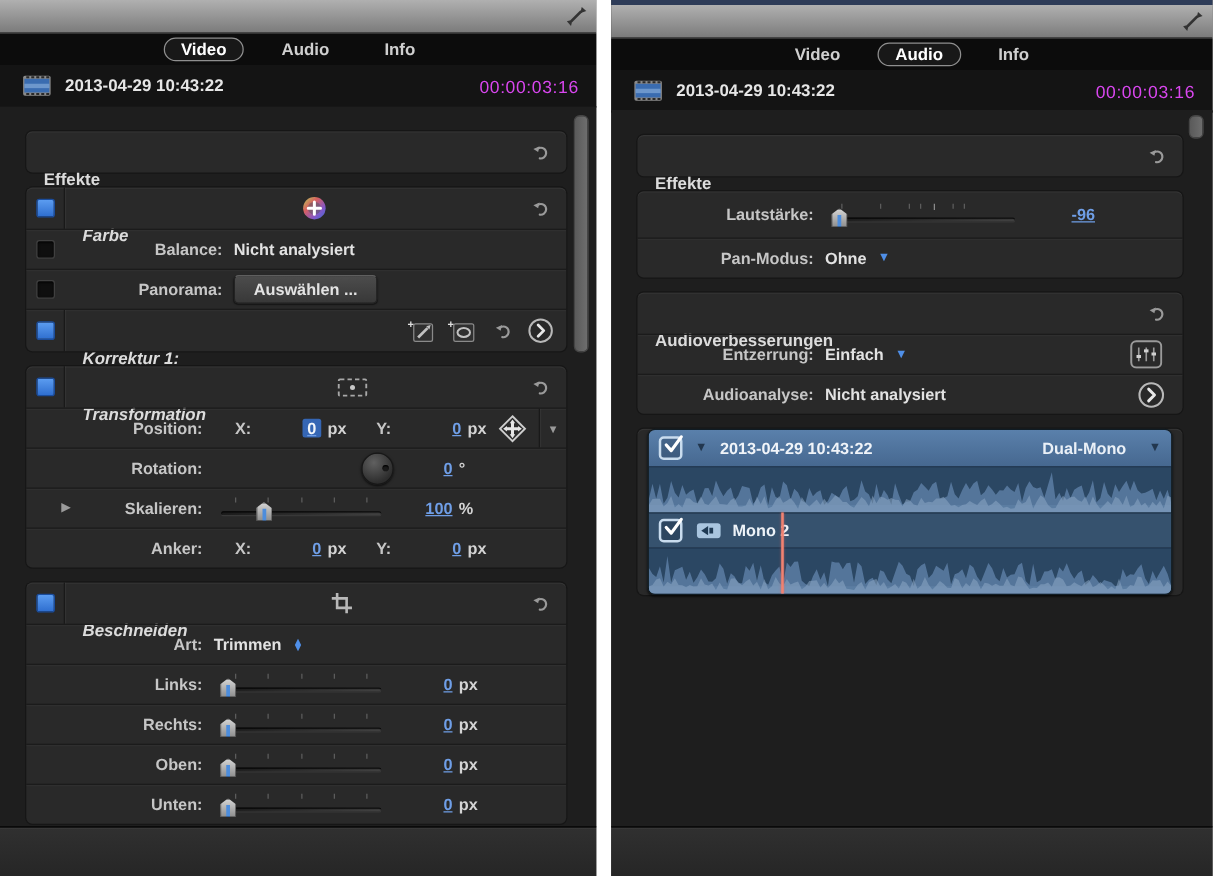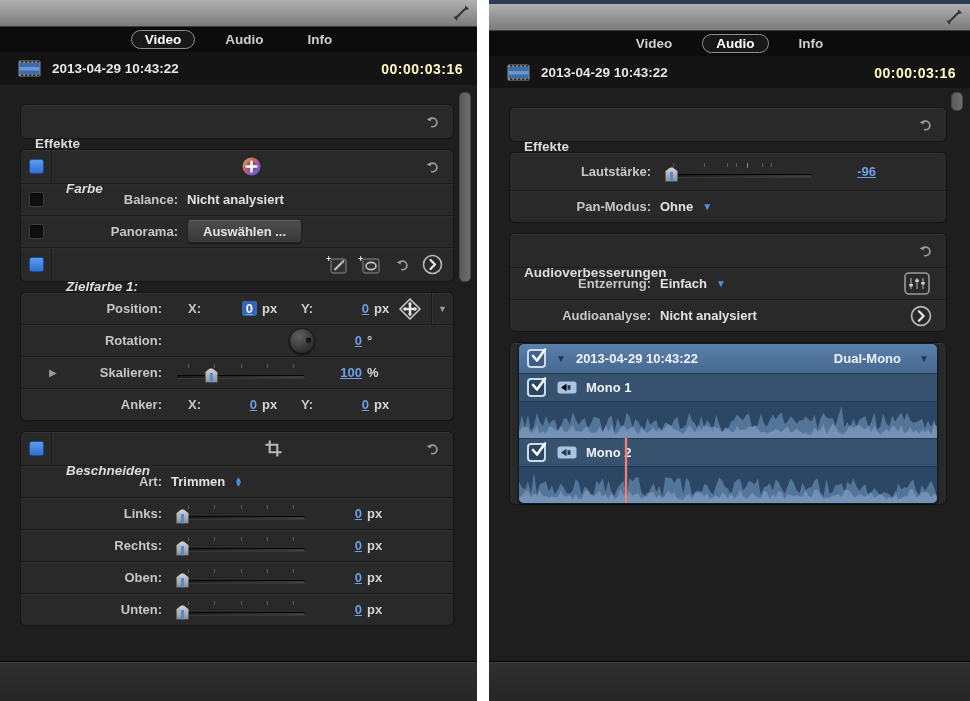--- a/index.html
+++ b/index.html
@@ -11,21 +11,21 @@
   .titlebar{position:relative;height:26px;background:linear-gradient(#b0b0b0,#7b7b7b);border-bottom:1px solid #3c3c3c;}
   .bluestrip{height:4px;background:#2e3c58;}
   .expand{position:absolute;right:7px;top:4px;width:18px;height:18px;cursor:pointer;}
   
   .tabbar{height:25px;background:#0c0c0c;display:flex;align-items:center;justify-content:center;gap:16px;}
   .tab{color:#cfcfcf;font-weight:700;font-size:13.5px;padding:1px 13px;border-radius:11px;border:1px solid transparent;cursor:pointer;}
   .tab.sel{color:#ffffff;border-color:#8f8f8f;background:rgba(255,255,255,.05);}
   
   .cliprow{height:33px;background:#141414;border-bottom:1px solid #000;display:flex;align-items:center;padding:0 14px 0 18px;}
   .clipname{color:#e6e6e6;font-weight:700;font-size:13.5px;margin-left:11px;}
-  .timecode{margin-left:auto;color:#fef9c3;font-weight:700;font-size:14px;letter-spacing:.5px;text-align:right;}
+  .timecode{margin-left:auto;color:#d946ef;font-weight:400;font-size:14px;letter-spacing:.5px;text-align:right;}
   
   .content{position:absolute;top:85px;bottom:39px;left:0;right:0;padding:20px 24px 0 21px;overflow:hidden;background:#1e1e1e;}
   #panel-right .content{top:88px;}
   .section{background:#292929;border-radius:5px;box-shadow:0 0 0 1px #161616, inset 0 1px 0 rgba(255,255,255,.055);margin-bottom:12px;}
   .row{display:flex;align-items:center;height:31px;position:relative;}
   .row + .row{border-top:1px solid #1b1b1b;box-shadow:inset 0 1px 0 rgba(255,255,255,.03);}
   .sec-head{height:33px;}
   .sec-title{color:#dcdcdc;font-weight:700;font-size:13.5px;}
   .sec-head .sec-title{margin-left:14px;margin-top:44px;}
   .gutter{width:30px;min-width:30px;height:100%;display:flex;align-items:center;justify-content:center;}
@@ -197,21 +197,21 @@
         <span class="gutter">
             <span class="cb-dark"></span>
           </span>
         <span class="lbl" style="width:136px;min-width:136px;">Panorama:</span>
         <button class="btn">Auswählen ...</button>
       </div>
       <div class="row sec-head">
         <span class="gutter div">
             <span class="cb-blue"></span>
           </span>
-        <span class="sec-title">Zielfarbe 1:</span>
+        <span class="sec-title">Korrektur 1:</span>
         <span class="iconbtn" style="margin-left:auto;margin-right:10px;">
           <svg width="22" height="21" viewBox="0 0 22 21">
               <text x="0" y="8" font-size="9" font-weight="bold" fill="#e0e0e0">+</text>
               <rect x="5" y="5" width="15" height="14" rx="1.5" fill="#303030" stroke="#8a8a8a"></rect>
               <line x1="8.5" y1="16" x2="16" y2="8.5" stroke="#c2c2c2" stroke-width="2.2"></line>
               <polygon points="15,7 18.5,6 17.5,9.5" fill="#c2c2c2"></polygon>
             </svg>
         </span>
         <span class="iconbtn" style="margin-right:12px;">
           <svg width="23" height="21" viewBox="0 0 23 21">
@@ -229,20 +229,38 @@
         <span class="iconbtn" style="margin-right:10px;">
           <svg width="21" height="21" viewBox="0 0 21 21">
               <circle cx="10.5" cy="10.5" r="9" fill="none" stroke="#b8b8b8" stroke-width="1.6"></circle>
               <polyline points="8.5,6 13,10.5 8.5,15" fill="none" stroke="#e8e8e8" stroke-width="2.2" stroke-linecap="round" stroke-linejoin="round"></polyline>
             </svg>
         </span>
       </div>
     </div>
 
     <div class="section">
+      <div class="row sec-head">
+        <span class="gutter div">
+            <span class="cb-blue"></span>
+          </span>
+        <span class="sec-title">Transformation</span>
+        <span class="iconbtn" style="margin-left:auto;margin-right:24px;">
+          <svg width="26" height="18" viewBox="0 0 26 18">
+              <rect x="2" y="2.5" width="22" height="13" rx="1" fill="none" stroke="#a8a8a8" stroke-width="1.5" stroke-dasharray="3.5,2.5"></rect>
+              <circle cx="13" cy="9" r="2" fill="#c8c8c8"></circle>
+            </svg>
+        </span>
+        <span class="reset-btn">
+          <svg width="17" height="16" viewBox="0 0 16 16">
+              <path d="M3.2 5.2 L8.2 2.9 L7.0 7.6 Z" fill="#9a9a9a"></path>
+              <path d="M6.6 4.9 C10.6 2.9 13.6 5.6 13.4 8.7 C13.2 11.5 10.7 13.1 8.3 12.7" fill="none" stroke="#9a9a9a" stroke-width="1.7" stroke-linecap="round"></path>
+            </svg>
+        </span>
+      </div>
       <div class="row">
         <span class="lbl">Position:</span>
         <span class="grp">
           <span class="k">X:</span>
           <span class="v val"><span class="sel-val">0</span></span>
           <span class="u unit">px</span>
         </span>
         <span class="grp">
           <span class="k">Y:</span>
           <span class="v val">0</span>
@@ -498,35 +516,20 @@
             <svg width="19" height="19" viewBox="0 0 19 19">
                 <polyline points="4,9 8,13.5 16,2.5" fill="none" stroke="#ffffff" stroke-width="2.6" stroke-linecap="round" stroke-linejoin="round"></polyline>
               </svg>
           </span>
           <span class="chan-disc">▼</span>
           <span class="chan-name">2013-04-29 10:43:22</span>
           <span class="chan-mode">Dual-Mono</span>
           <span class="chan-dd" style="position:absolute;right:41px;">▼</span>
         </div>
         <div>
-          <div class="chan-row">
-            <span class="cb-chan">
-              <svg width="19" height="19" viewBox="0 0 19 19">
-                  <polyline points="4,9 8,13.5 16,2.5" fill="none" stroke="#ffffff" stroke-width="2.6" stroke-linecap="round" stroke-linejoin="round"></polyline>
-                </svg>
-            </span>
-            <span style="display:flex;margin-left:11px;">
-              <svg width="20" height="13" viewBox="0 0 20 13">
-                  <rect x="0.5" y="0.5" width="19" height="12" rx="2.5" fill="#a9c5df"></rect>
-                  <polygon points="4,6.5 9.5,2.8 9.5,10.2" fill="#1f3химa54" fill-opacity="1"></polygon>
-                  <rect x="10.5" y="4.2" width="3" height="4.6" fill="#1f3a54"></rect>
-                </svg>
-            </span>
-            <span class="chan-label">Mono 1</span>
-          </div>
           <div class="wave">
               <svg class="wavesvg" viewBox="0 0 420 36" preserveAspectRatio="none">
                 <rect x="0" y="30" width="420" height="6" fill="#6b8cb0" opacity="0.55"></rect>
                 <path d="M0 36 L0 25.5 L3 13.0 L6 24.9 L9 12.9 L12 28.8 L15 24.2 L18 10.7 L21 20.1 L24 23.9 L27 13.9 L30 21.8 L33 19.1 L36 17.6 L39 28.9 L42 24.6 L45 16.6 L48 16.4 L51 22.7 L54 10.3 L57 17.5 L60 23.0 L63 18.6 L66 15.9 L69 26.5 L72 22.3 L75 14.7 L78 15.5 L81 16.4 L84 28.9 L87 24.9 L90 15.9 L93 13.6 L96 29.7 L99 15.8 L102 23.6 L105 24.9 L108 11.1 L111 14.1 L114 25.5 L117 16.9 L120 20.0 L123 26.5 L126 28.1 L129 16.3 L132 23.0 L135 19.7 L138 18.1 L141 29.8 L144 26.7 L147 20.2 L150 22.1 L153 24.1 L156 17.8 L159 14.8 L162 26.9 L165 25.7 L168 22.9 L171 10.2 L174 19.1 L177 21.5 L180 28.9 L183 13.0 L186 25.4 L189 18.0 L192 22.2 L195 29.8 L198 12.5 L201 21.8 L204 29.6 L207 27.4 L210 26.9 L213 19.8 L216 17.7 L219 12.4 L222 15.4 L225 18.5 L228 13.3 L231 11.4 L234 24.7 L237 24.6 L240 22.9 L243 11.3 L246 21.3 L249 24.8 L252 18.0 L255 12.4 L258 17.3 L261 12.8 L264 10.5 L267 22.2 L270 19.5 L273 14.1 L276 17.6 L279 21.7 L282 18.1 L285 18.4 L288 14.3 L291 17.5 L294 19.6 L297 12.4 L300 27.4 L303 16.3 L306 11.0 L309 15.6 L312 16.7 L315 15.7 L318 24.1 L321 13.7 L324 3.7 L327 25.3 L330 20.1 L333 26.5 L336 16.4 L339 24.4 L342 17.8 L345 15.7 L348 14.3 L351 25.1 L354 19.9 L357 10.2 L360 27.8 L363 24.4 L366 11.6 L369 21.0 L372 24.4 L375 13.4 L378 19.6 L381 14.8 L384 10.5 L387 18.6 L390 10.6 L393 18.2 L396 20.8 L399 20.1 L402 18.7 L405 16.9 L408 26.2 L411 18.4 L414 25.0 L417 17.8 L420 28.4 L420 36 Z" fill="#5f81a7" opacity="0.8"></path>
                 <path d="M0 36 L0 30.0 L3 25.2 L6 25.0 L9 24.9 L12 31.2 L15 28.4 L18 22.8 L21 31.9 L24 29.2 L27 31.9 L30 24.6 L33 24.7 L36 27.5 L39 28.6 L42 23.2 L45 28.9 L48 30.0 L51 26.4 L54 23.0 L57 29.2 L60 29.3 L63 29.7 L66 25.9 L69 24.3 L72 31.2 L75 31.1 L78 30.4 L81 24.6 L84 31.0 L87 23.1 L90 29.2 L93 22.9 L96 32.5 L99 31.4 L102 26.0 L105 22.8 L108 28.2 L111 26.6 L114 24.4 L117 28.0 L120 32.9 L123 23.5 L126 28.1 L129 31.2 L132 28.3 L135 25.6 L138 29.8 L141 25.0 L144 28.9 L147 25.8 L150 22.1 L153 24.2 L156 27.5 L159 27.5 L162 30.6 L165 32.2 L168 27.8 L171 23.6 L174 26.2 L177 30.9 L180 22.3 L183 28.6 L186 23.4 L189 23.9 L192 25.8 L195 24.3 L198 25.8 L201 25.9 L204 30.9 L207 25.2 L210 26.3 L213 29.5 L216 30.3 L219 24.1 L222 28.3 L225 27.4 L228 27.7 L231 24.7 L234 24.7 L237 23.3 L240 26.7 L243 30.5 L246 30.0 L249 31.7 L252 29.9 L255 29.4 L258 26.8 L261 28.5 L264 29.9 L267 26.5 L270 24.6 L273 30.7 L276 29.2 L279 26.4 L282 28.9 L285 32.1 L288 31.3 L291 32.9 L294 32.5 L297 25.3 L300 28.9 L303 27.6 L306 22.1 L309 32.7 L312 26.9 L315 22.1 L318 24.6 L321 29.9 L324 32.6 L327 32.3 L330 26.8 L333 22.5 L336 25.8 L339 23.8 L342 23.1 L345 25.9 L348 27.4 L351 23.2 L354 30.6 L357 23.1 L360 29.0 L363 32.9 L366 30.0 L369 26.8 L372 29.8 L375 23.3 L378 24.9 L381 29.7 L384 22.4 L387 31.4 L390 29.9 L393 24.5 L396 30.4 L399 28.1 L402 32.3 L405 27.3 L408 30.6 L411 26.6 L414 32.7 L417 22.3 L420 23.9 L420 36 Z" fill="#8aa6c4" opacity="0.55"></path>
               </svg>
             </div>
         </div>
         <div class="mono2wrap">
           <div class="chan-row">

